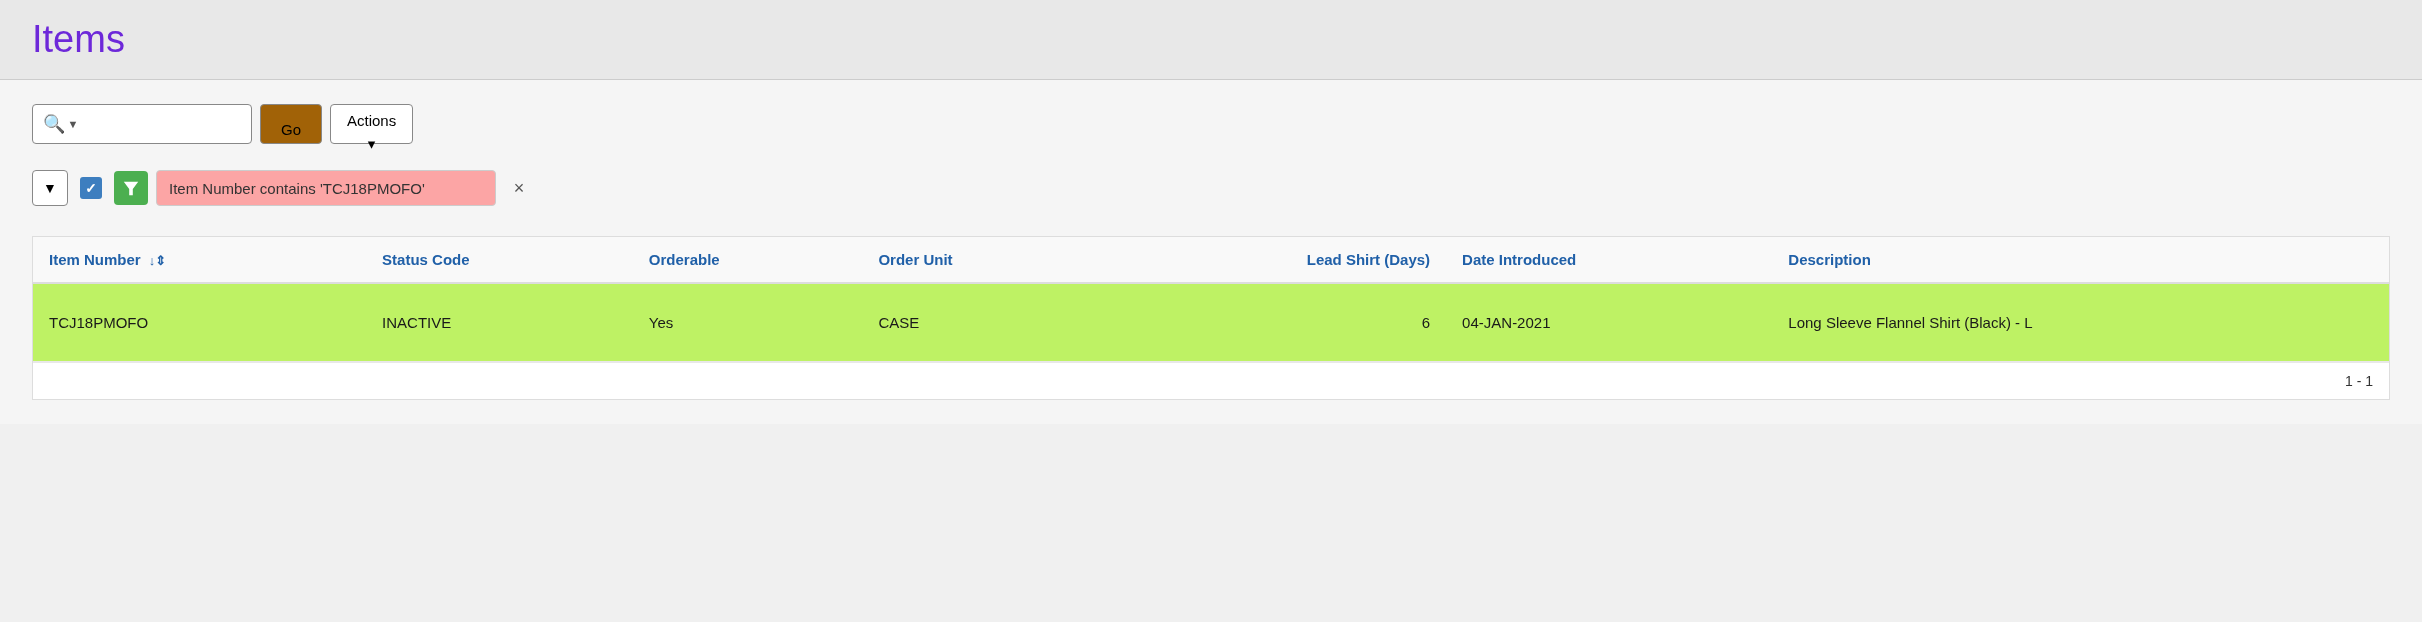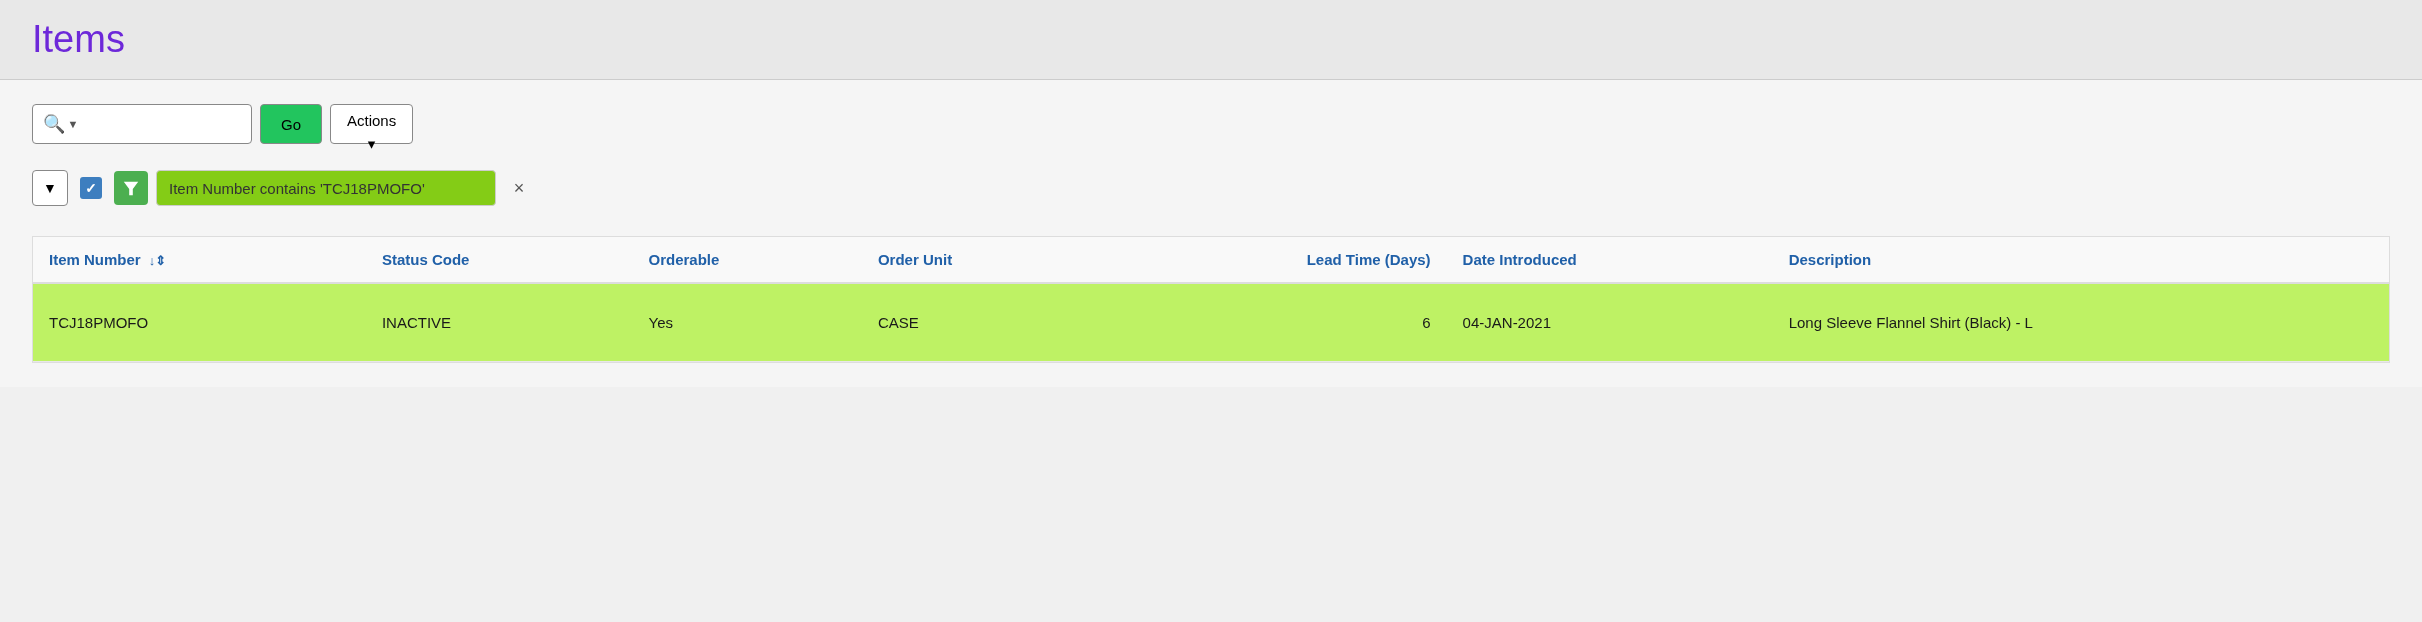--- a/index.html
+++ b/index.html
@@ -72,22 +72,22 @@
       border: none;
       outline: none;
       font-size: 15px;
       flex: 1;
       background: transparent;
     }
 
     .go-button {
       border: 1.5px solid #888;
       border-radius: 4px;
-      background: #22c55e;
-      padding: 10px 20px;
+      background: #a16207;
+      padding: 16px 20px;
       font-size: 15px;
       cursor: pointer;
       height: 40px;
     }
 
     .actions-button {
       display: flex;
       align-items: center;
       gap: 6px;
       border: 1.5px solid #888;
@@ -155,21 +155,21 @@
       width: 34px;
       height: 34px;
       background: #4caf50;
       border-radius: 4px;
       cursor: pointer;
     }
 
     .filter-text {
       font-size: 15px;
       color: #333;
-      background: #84cc16;
+      background: #fca5a5;
       border: 1.5px solid #ccc;
       border-radius: 4px;
       padding: 6px 12px;
       height: 36px;
       display: flex;
       align-items: center;
       min-width: 340px;
     }
 
     .clear-filter-btn {
@@ -304,21 +304,21 @@
           <th>
             <span>Status Code</span>
           </th>
           <th>
             <span>Orderable</span>
           </th>
           <th>
             <span>Order Unit</span>
           </th>
           <th class="right-align">
-            <span>Lead Time (Days)</span>
+            <span>Lead Shirt (Days)</span>
           </th>
           <th>
             <span>Date Introduced</span>
           </th>
           <th>
             <span>Description</span>
           </th>
         </tr>
       </thead>
       <tbody>
@@ -326,15 +326,18 @@
           <td>TCJ18PMOFO</td>
           <td>INACTIVE</td>
           <td>Yes</td>
           <td>CASE</td>
           <td class="right-align">6</td>
           <td>04-JAN-2021</td>
           <td>Long Sleeve Flannel Shirt (Black) - L</td>
         </tr>
       </tbody>
     </table>
+    <div class="pagination-row">
+      <span>1 - 1</span>
+    </div>
   </div>
 
 </div>
 
 </body></html>

